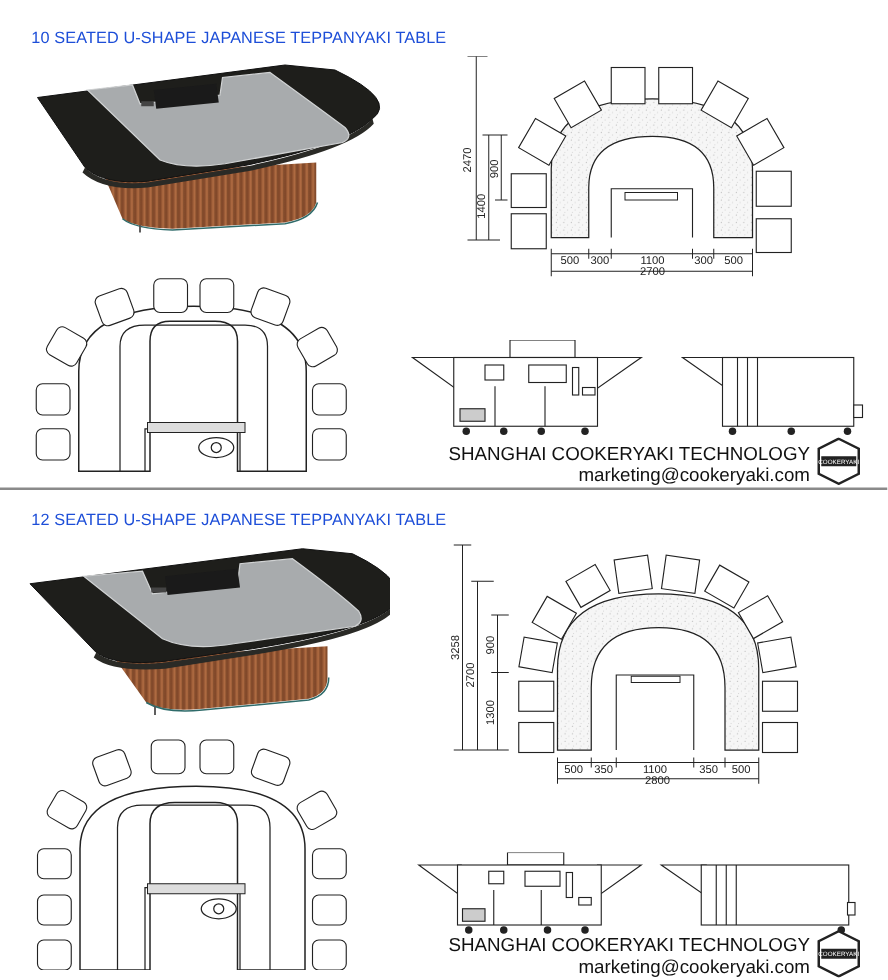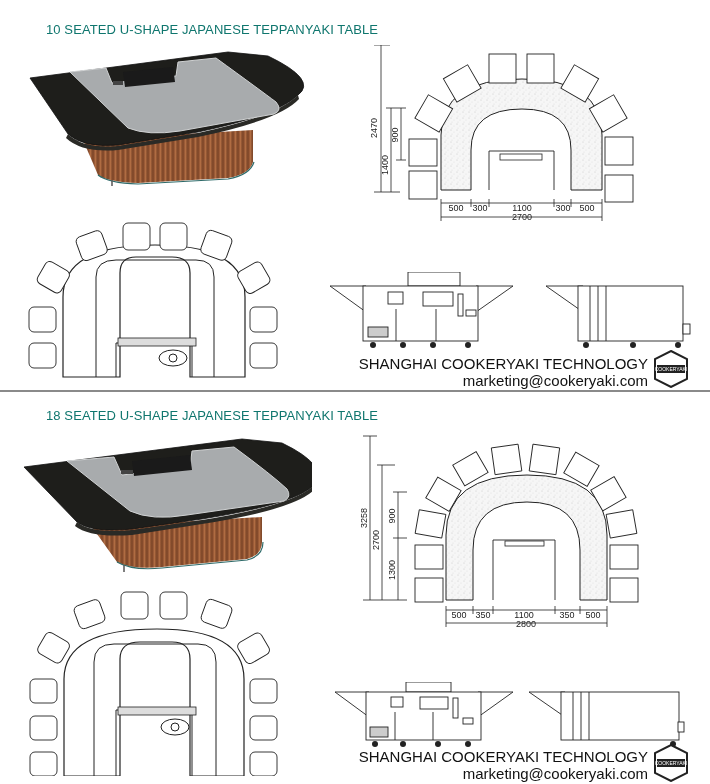--- a/index.html
+++ b/index.html
@@ -1,18 +1,18 @@
 <!DOCTYPE html>
 <html><head>
 <meta charset="utf-8">
 <style>
   html,body{margin:0;padding:0;background:#fff;}
   body{width:710px;height:784px;position:relative;overflow:hidden;font-family:"Liberation Sans",sans-serif;color:#111;}
   .section{position:absolute;left:0;width:710px;}
-  .title{position:absolute;left:25px;font-size:13px;letter-spacing:0.1px;color:#0f766e;white-space:nowrap;margin-left:21px;}
+  .title{position:absolute;left:25px;font-size:13px;letter-spacing:0.1px;color:#1d4ed8;white-space:nowrap;}
   .render{position:absolute;}
   .plan{position:absolute;}
   .dimplan{position:absolute;}
   .elev{position:absolute;}
   .brand{position:absolute;text-align:right;font-size:15px;color:#111;line-height:17px;}
   .logo{position:absolute;}
   .separator{position:absolute;left:0;top:390px;width:710px;height:2px;background:#8a8a8a;}
   svg text{font-family:"Liberation Sans",sans-serif;}
 </style>
 </head>
@@ -164,21 +164,21 @@
   <svg class="logo" style="left:653px;top:350px;" width="36" height="38" viewBox="0 0 36 38">
     <polygon points="18,1 34,9 34,29 18,37 2,29 2,9" fill="#fff" stroke="#222" stroke-width="2"></polygon>
     <rect x="4" y="15" width="28" height="8" fill="#222"></rect>
     <text x="18" y="21" font-size="5" fill="#fff" text-anchor="middle">COOKERYAKI</text>
   </svg>
 </div>
 
 <div class="separator"></div>
 
 <div class="section" style="top:392px;height:392px;">
-  <div class="title" style="top:16px;">18 SEATED U-SHAPE JAPANESE TEPPANYAKI TABLE</div>
+  <div class="title" style="top:16px;">12 SEATED U-SHAPE JAPANESE TEPPANYAKI TABLE</div>
 
   <svg class="render" style="left:22px;top:45px;" width="290" height="145" viewBox="0 0 290 145">
     <defs>
       <pattern id="wstripe2" width="5" height="10" patternUnits="userSpaceOnUse">
         <rect width="5" height="10" fill="url(#wood1)"></rect>
           <line x1="4" y1="0" x2="4" y2="10" stroke="#6a3a20" stroke-width="0.6" opacity="0.5"></line>
       </pattern>
     </defs>
     <path d="M70 90 L95 125 Q110 133 140 130 L225 122 Q240 118 240 105 L240 80 Z" fill="url(#wstripe2)"></path>
     <path d="M95 125 Q110 134 140 131 L225 123 Q241 119 241 105" fill="none" stroke="#2f6b6a" stroke-width="1.2"></path>

